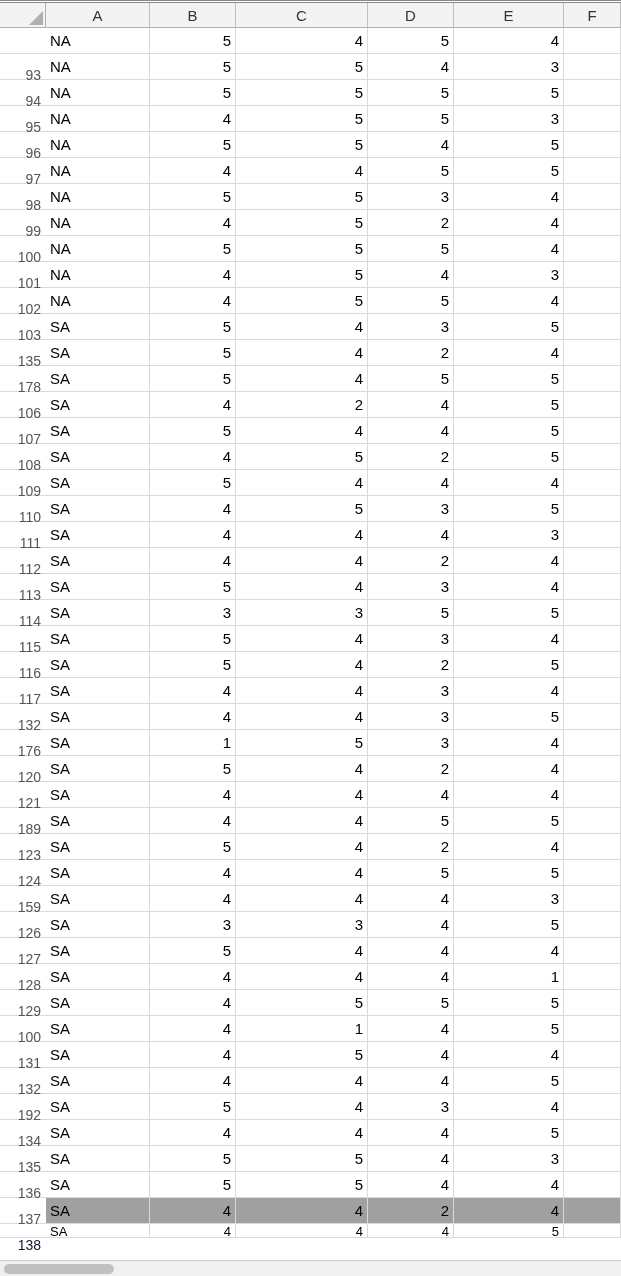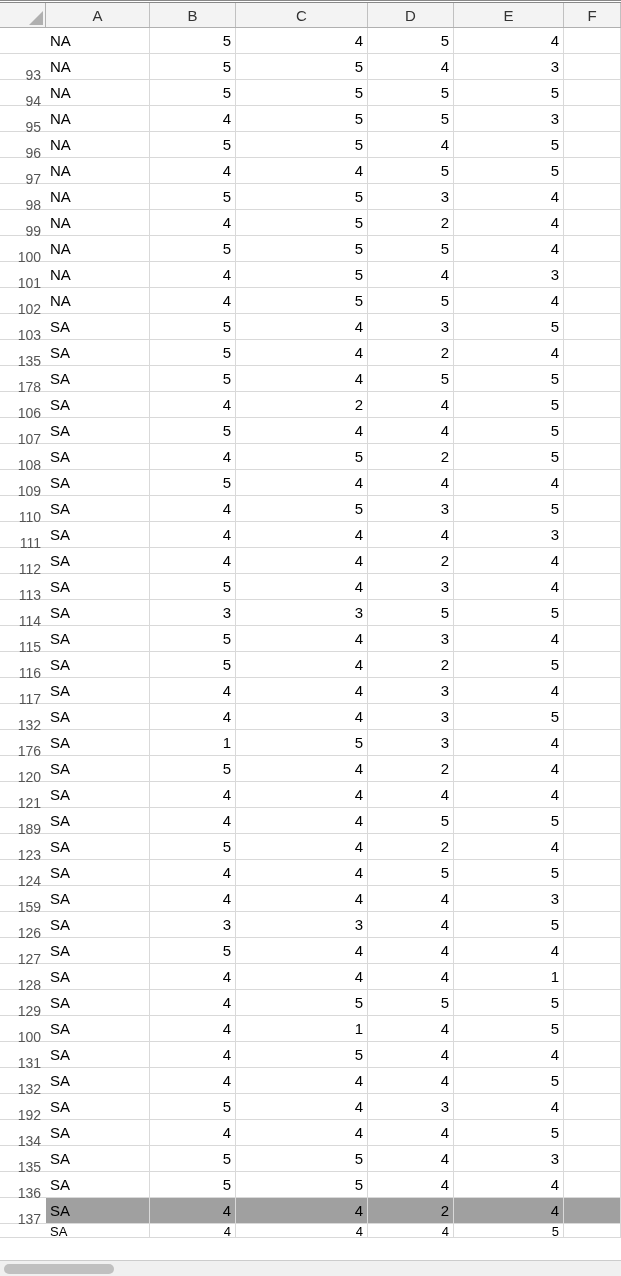--- a/index.html
+++ b/index.html
@@ -14,21 +14,21 @@
   .corner::after { content: ""; position: absolute; right: 2px; bottom: 2px; width: 0; height: 0; border-style: solid; border-width: 0 0 14px 14px; border-color: transparent transparent #b0b0b0 transparent; }
   .col-A { width: 104px; justify-content: flex-start; }
   .col-B { width: 86px; justify-content: flex-end; }
   .col-C { width: 132px; justify-content: flex-end; }
   .col-D { width: 86px; justify-content: flex-end; }
   .col-E { width: 110px; justify-content: flex-end; }
   .col-F { width: 57px; justify-content: flex-end; }
   .header-cell.col-A, .header-cell.col-B, .header-cell.col-C,
   .header-cell.col-D, .header-cell.col-E, .header-cell.col-F { justify-content: center; }
   .selected-row .cell { background: #a0a0a0; }
-  .selected-row .row-header { background: #888; color: #ffffff; }
+  .selected-row .row-header { background: #888; color: #0f172a; }
   .partial-row { height: 14px; overflow: hidden; }
   .partial-row .cell, .partial-row .row-header { font-size: 13px; align-items: flex-start; padding-top: 0; }
   .scrollbar-h { position: absolute; bottom: 0; left: 0; right: 0; height: 16px; background: #f0f0f0; border-top: 1px solid #ccc; display: flex; }
   .scrollbar-h .track { flex: 1; position: relative; }
   .scrollbar-h .thumb { position: absolute; left: 4px; top: 3px; width: 110px; height: 10px; background: #c0c0c0; border-radius: 5px; }
 </style>
 </head>
 <body>
 
 <div class="sheet">

